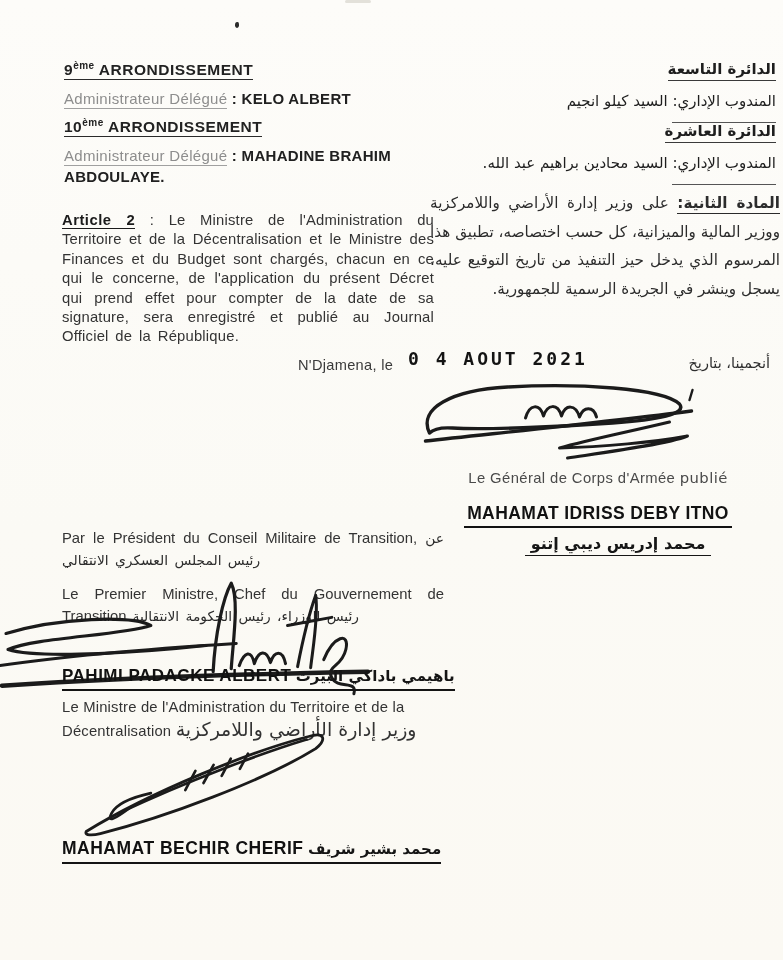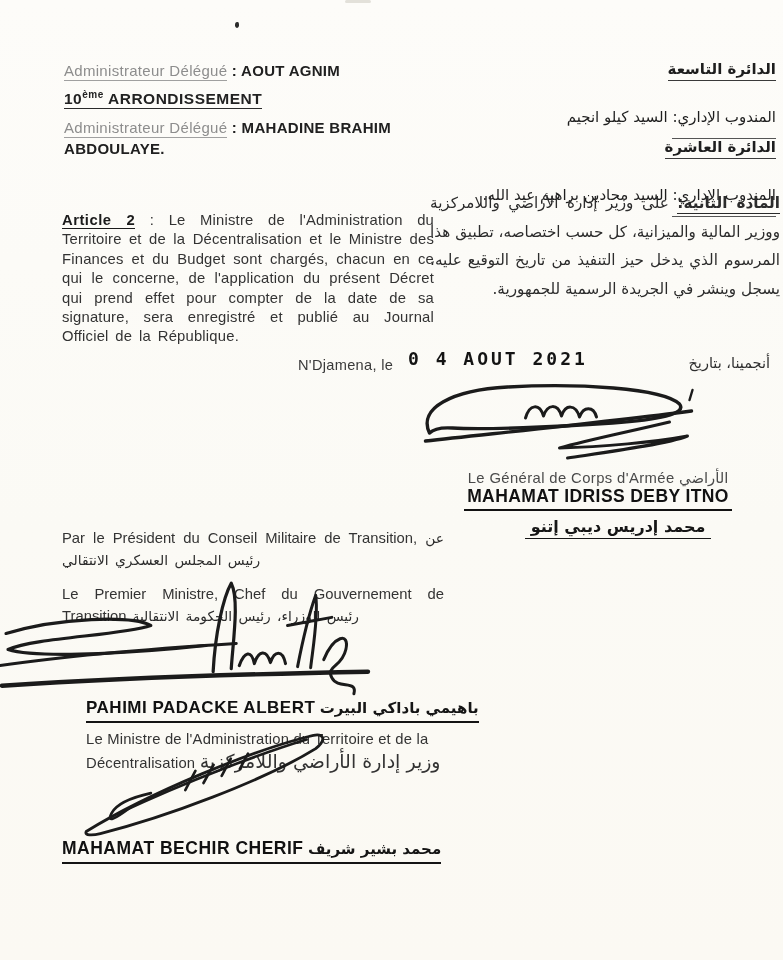--- a/index.html
+++ b/index.html
@@ -26,21 +26,21 @@
   #header-left { position:absolute; left:64px; top:60px; width:374px; }
   .hl-heading { font-size:15.5px; font-weight:700; letter-spacing:.5px; margin-bottom:9px; color:#222; }
   .hl-heading .u { border-bottom:1.7px solid #2a2a2a; padding-bottom:1px; }
   .hl-heading sup { font-size:10px; }
   .hl-line { font-size:15px; margin-bottom:8px; line-height:21px; }
   .role { color:var(--muted); border-bottom:1.4px solid #a0a0a0; padding-bottom:1px; letter-spacing:.3px;text-align:right; }
   .role-val { font-weight:700; color:#202020; letter-spacing:.3px; }
 
   
   #header-right { position:absolute; left:440px; top:60px; width:336px; text-align:right; font-size:15px; }
-  .hr-title { font-weight:700; margin-bottom:28px; }
+  .hr-title { font-weight:700; margin-bottom:12px; }
   .hr-title .u-ar { border-bottom:1.4px solid #3a3a3a; padding-bottom:2px; }
   .hr-line { margin-bottom:10px; line-height:22px; }
   .u-ar-role { border-bottom:1.3px solid #555; padding-bottom:12px; }
 
   
   #article-fr { position:absolute; left:62px; top:211px; width:372px;
     font-size:14.8px; line-height:19.4px; text-align:justify; letter-spacing:.2px;
     word-spacing:2.5px; color:#333; }
   .art-label { font-weight:700; color:#1b1b1b; border-bottom:1.7px solid #1b1b1b; letter-spacing:.5px; }
   #article-ar { position:absolute; left:430px; top:189px; width:350px;
@@ -54,58 +54,61 @@
     letter-spacing:3px; color:#141414; }
   #date-place-ar { position:absolute; left:618px; top:355px; width:152px; text-align:right; font-size:14.5px; color:#2e2e2e; }
 
   
   .sig { position:absolute; }
   .sig path { fill:none; stroke:#1b1b1b; stroke-linecap:round; stroke-linejoin:round; }
 
   
   #general-block { position:absolute; left:425px; top:469px; width:346px; text-align:center; }
   .gen-title { font-size:14.8px; color:#4a4a4a; letter-spacing:.4px; }
-  .gen-name { display:inline-block; margin-top:0; font-size:17.5px; font-weight:700;
+  .gen-name { display:inline-block; margin-top:17px; font-size:17.5px; font-weight:700;
     letter-spacing:.4px; color:#121212; border-bottom:2.3px solid #121212; padding:0 3px 2px; }
   .gen-name-ar { display:inline-block; margin-top:6px; font-size:16px; font-weight:700;
     color:#161616; border-bottom:1.9px solid #161616; padding:0 6px 2px;margin-left:40px; }
 
   
   #countersign { position:absolute; left:62px; top:503px; width:382px;
     font-size:14.8px; line-height:21.5px; text-align:justify; word-spacing:2px; color:#333;margin-top:25px; }
   #countersign .p2 { margin-top:13px; }
   #countersign .ar { font-size:13.8px; color:#2c2c2c; }
 
   
   .name-row { white-space:nowrap; }
   .name-ul { display:inline-block; border-bottom:2.4px solid #141414; padding-bottom:3px; }
   .big-name { font-size:17px; font-weight:700; letter-spacing:.5px; color:#111; }
   .big-name-ar { font-size:15px; font-weight:700; color:#151515; }
-  #pm-block { position:absolute; left:62px; top:698px; width:430px;margin-left:24px; }
+  #pm-block { position:absolute; left:62px; top:666px; width:430px; }
   #pm-block .minister-heading { margin-top:6px; width:394px;
     font-size:14.8px; line-height:21.5px; color:#333; letter-spacing:.2px; }
   #pm-block .minister-heading .ar { font-size:19px; }
   #minister-block { position:absolute; left:62px; top:838px; }
 
   
   #speck { position:absolute; left:235px; top:22px; width:4px; height:6px;
     background:#2b2b2b; border-radius:60% 40% 50% 50%; }
   #smudge { position:absolute; left:345px; top:0; width:26px; height:3px; background:#e3e1da; border-radius:2px; }
 </style>
 </head>
 <body>
 
 <div id="page">
 
   <div id="speck"></div>
   <div id="smudge"></div>
 
   <div id="header-left">
+    <div class="hl-heading">
+      <span class="u"><span>9</span><sup>ème</sup><span> ARRONDISSEMENT</span></span>
+    </div>
     <div class="hl-line">
-      <span class="role">Administrateur Délégué</span><span class="role-val"> : AOUT AGNIM</span>
+      <span class="role">Administrateur Délégué</span><span class="role-val"> : KELO ALBERT</span>
     </div>
     <div class="hl-heading">
       <span class="u"><span>10</span><sup>ème</sup><span> ARRONDISSEMENT</span></span>
     </div>
     <div class="hl-line">
       <span class="role">Administrateur Délégué</span><span class="role-val"> : MAHADINE BRAHIM ABDOULAYE.</span>
     </div>
   </div>
 
   <div id="header-right" class="ar" dir="rtl">
@@ -139,21 +142,21 @@
     <path d="M22,55 C10,30 45,12 100,9 C170,5 255,10 272,26 C280,36 250,42 205,45 C150,49 75,52 45,50 C30,49 24,53 22,55" stroke-width="3.4"></path>
     <path d="M118,40 C122,26 132,25 136,38 C140,26 150,25 154,38 C158,26 168,26 172,39 C176,28 186,28 189,39" stroke-width="3"></path>
     <path d="M18,63 C90,55 200,44 284,33" stroke-width="3.4"></path>
     <path d="M262,44 C220,54 180,62 152,70 C195,69 248,64 280,58 C260,66 200,74 160,80" stroke-width="3"></path>
     <path d="M285,12 L282,22" stroke-width="2.4"></path>
   </svg>
 
   <div id="general-block">
     <div class="gen-title">
       <span>Le Général de Corps d'Armée</span>
-      <span class="ar" dir="rtl">الأراضي</span>
+      <span class="ar" dir="rtl">publié</span>
     </div>
     <div><span class="gen-name">MAHAMAT IDRISS DEBY ITNO</span></div>
     <div><span class="gen-name-ar ar" dir="rtl">محمد إدريس ديبي إتنو</span></div>
   </div>
 
   <div id="countersign">
     <p class="p1">
       <span>Par le Président du Conseil Militaire de Transition,</span>
       <span class="ar" dir="rtl">عن رئيس المجلس العسكري الانتقالي</span>
     </p>

